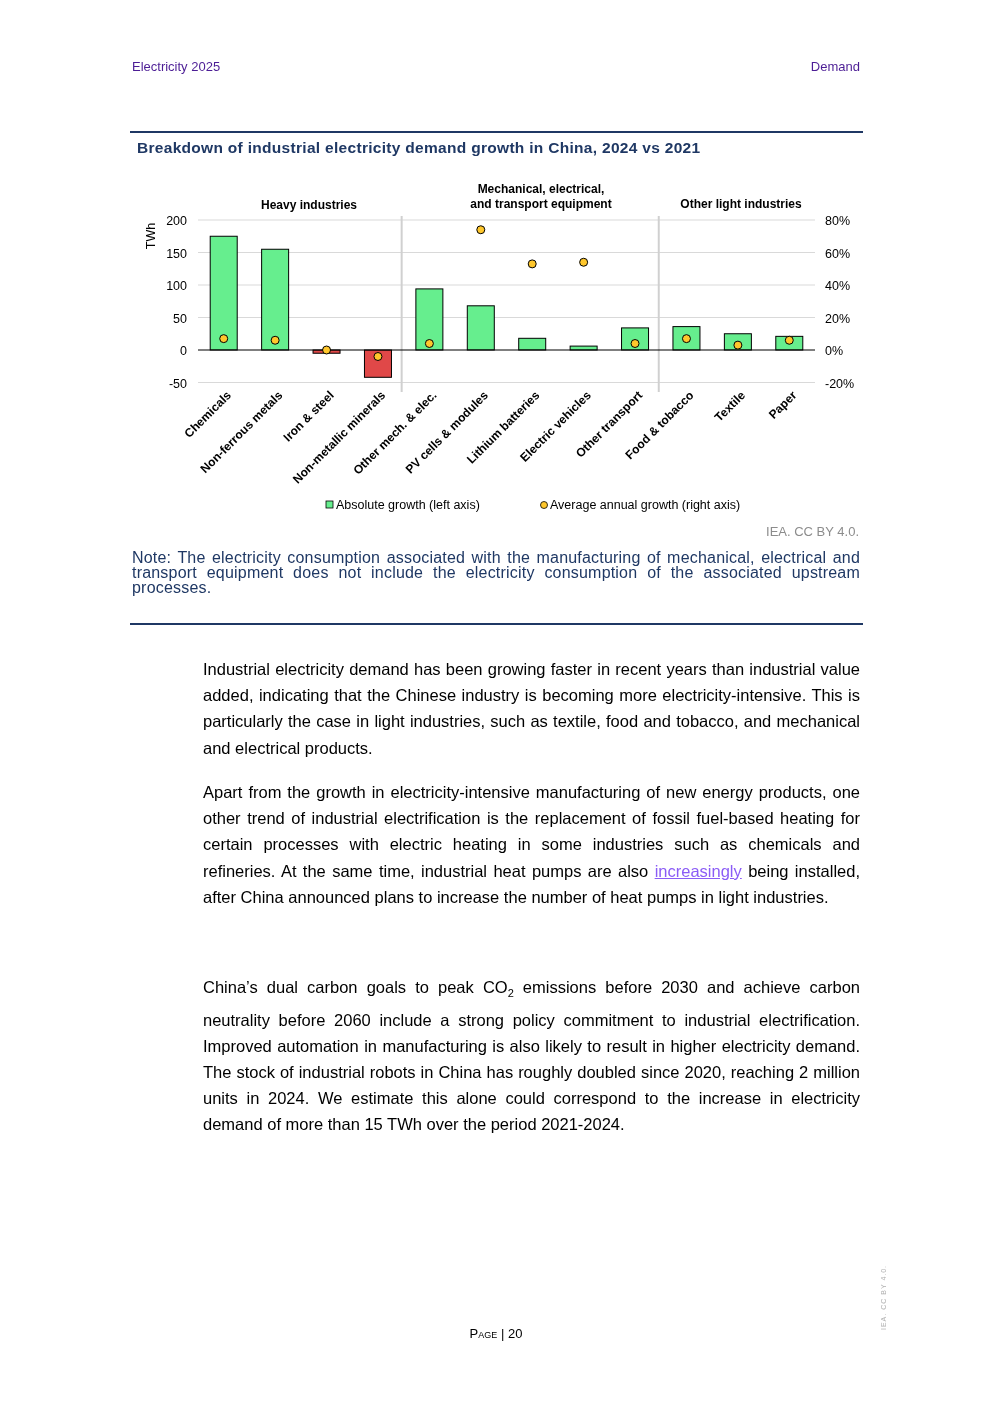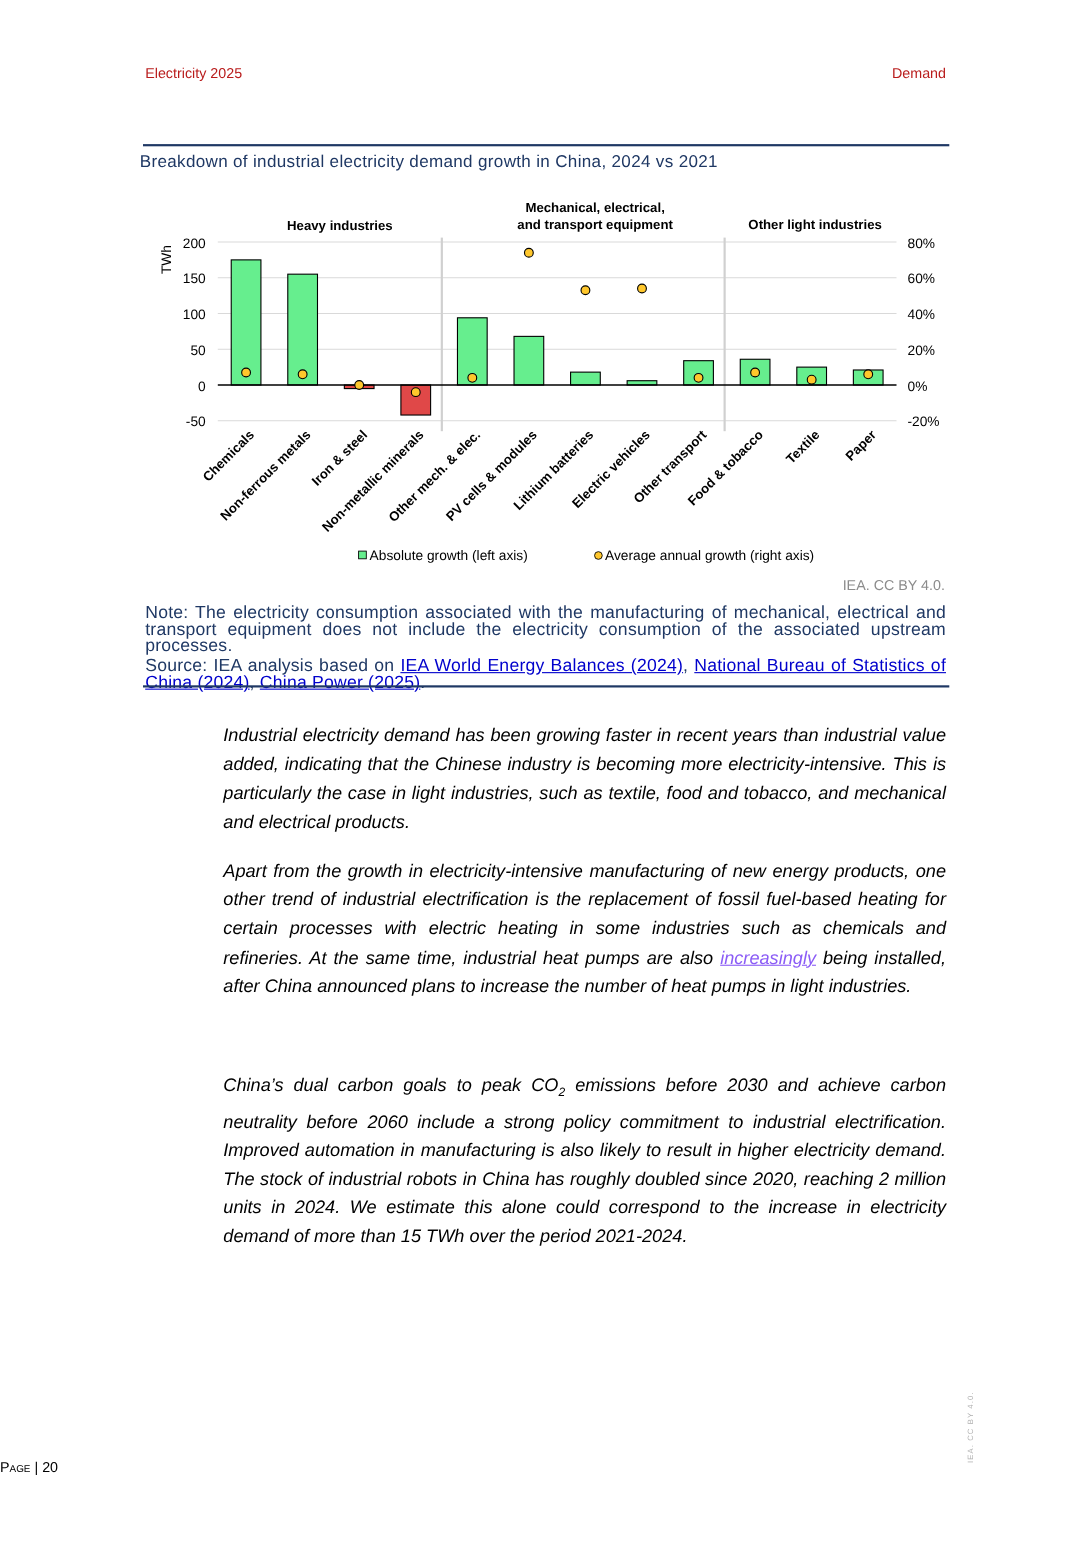--- a/index.html
+++ b/index.html
@@ -1,28 +1,28 @@
 <!DOCTYPE html>
 <html><head>
 <meta charset="utf-8">
 <style>
   html,body{margin:0;padding:0;background:#fff;}
   body{width:992px;height:1403px;position:relative;font-family:"Liberation Sans",sans-serif;overflow:hidden;}
-  .hdr{position:absolute;top:59px;font-size:13px;color:#b91c1c;}
+  .hdr{position:absolute;top:59px;font-size:13px;color:#4c1d95;}
   .hdr.l{left:132px;} .hdr.r{right:132px;}
   .rule{position:absolute;left:130px;width:733px;height:2px;background:#1f3864;}
-  .fig-title{position:absolute;left:127px;top:139px;font-size:15.5px;font-weight:normal;color:#1f3864;letter-spacing:0.3px;}
+  .fig-title{position:absolute;left:137px;top:139px;font-size:15.5px;font-weight:bold;color:#1f3864;letter-spacing:0.3px;}
   svg text{font-family:"Liberation Sans",sans-serif;}
   .credit{position:absolute;right:133px;top:524px;font-size:13px;color:#8c8c8c;}
   .note{position:absolute;left:132px;width:728px;top:550px;font-size:16px;line-height:15px;color:#1f3864;text-align:justify;letter-spacing:0.2px;}
   .note a{color:#0000cc;text-decoration:underline;}
-  .body{position:absolute;left:203px;width:657px;font-size:16.5px;line-height:26.2px;color:#000;text-align:justify;font-style:italic;}
+  .body{position:absolute;left:203px;width:657px;font-size:16.5px;line-height:26.2px;color:#000;text-align:justify;}
   .body p{margin:0;}
   .body a{color:#8b5cf6;text-decoration:underline;}
-  .footer{position:absolute;top:1326px;left:0;width:992px;text-align:left;font-size:13px;color:#000;}
+  .footer{position:absolute;top:1326px;left:0;width:992px;text-align:center;font-size:13px;color:#000;}
   .footer .pg{font-variant:small-caps;}
   .side{position:absolute;left:880px;top:1330px;transform:rotate(-90deg);transform-origin:left top;font-size:7px;color:#b0b0b0;letter-spacing:1px;white-space:nowrap;}
 </style>
 </head>
 <body>
 
 <div class="hdr l">Electricity 2025</div>
 <div class="hdr r">Demand</div>
 
 <div class="rule" style="top:131px"></div>
@@ -93,23 +93,20 @@
     <rect x="326" y="501" width="7" height="7" fill="#66ee8e" stroke="#000" stroke-width="0.8"></rect>
     <text x="336" y="509" font-size="12.5">Absolute growth (left axis)</text>
     <circle cx="544" cy="505" r="3.5" fill="#ffc72c" stroke="#000" stroke-width="0.8"></circle>
     <text x="550" y="509" font-size="12.5">Average annual growth (right axis)</text>
   </svg>
 
 <div class="credit">IEA. CC BY 4.0.</div>
 
 <div class="note">
   <div>Note: The electricity consumption associated with the manufacturing of mechanical, electrical and transport equipment does not include the electricity consumption of the associated upstream processes.</div>
-  <div style="margin-top:3px">
-    <span>Source: IEA analysis based on </span><a>IEA World Energy Balances (2024)</a><span>, </span><a>National Bureau of Statistics of China (2024)</a><span>, </span><a>China Power (2025)</a><span>.</span>
-  </div>
 </div>
 <div class="rule" style="top:623px"></div>
 
 <div class="body" style="top:656px">
   <p>Industrial electricity demand has been growing faster in recent years than industrial value added, indicating that the Chinese industry is becoming more electricity-intensive. This is particularly the case in light industries, such as textile, food and tobacco, and mechanical and electrical products.</p>
 </div>
 <div class="body" style="top:779px">
   <p><span>Apart from the growth in electricity-intensive manufacturing of new energy products, one other trend of industrial electrification is the replacement of fossil fuel-based heating for certain processes with electric heating in some industries such as chemicals and refineries. At the same time, industrial heat pumps are also </span><a>increasingly</a><span> being installed, after China announced plans to increase the number of heat pumps in light industries.</span></p>
 </div>
 <div class="body" style="top:974px">

